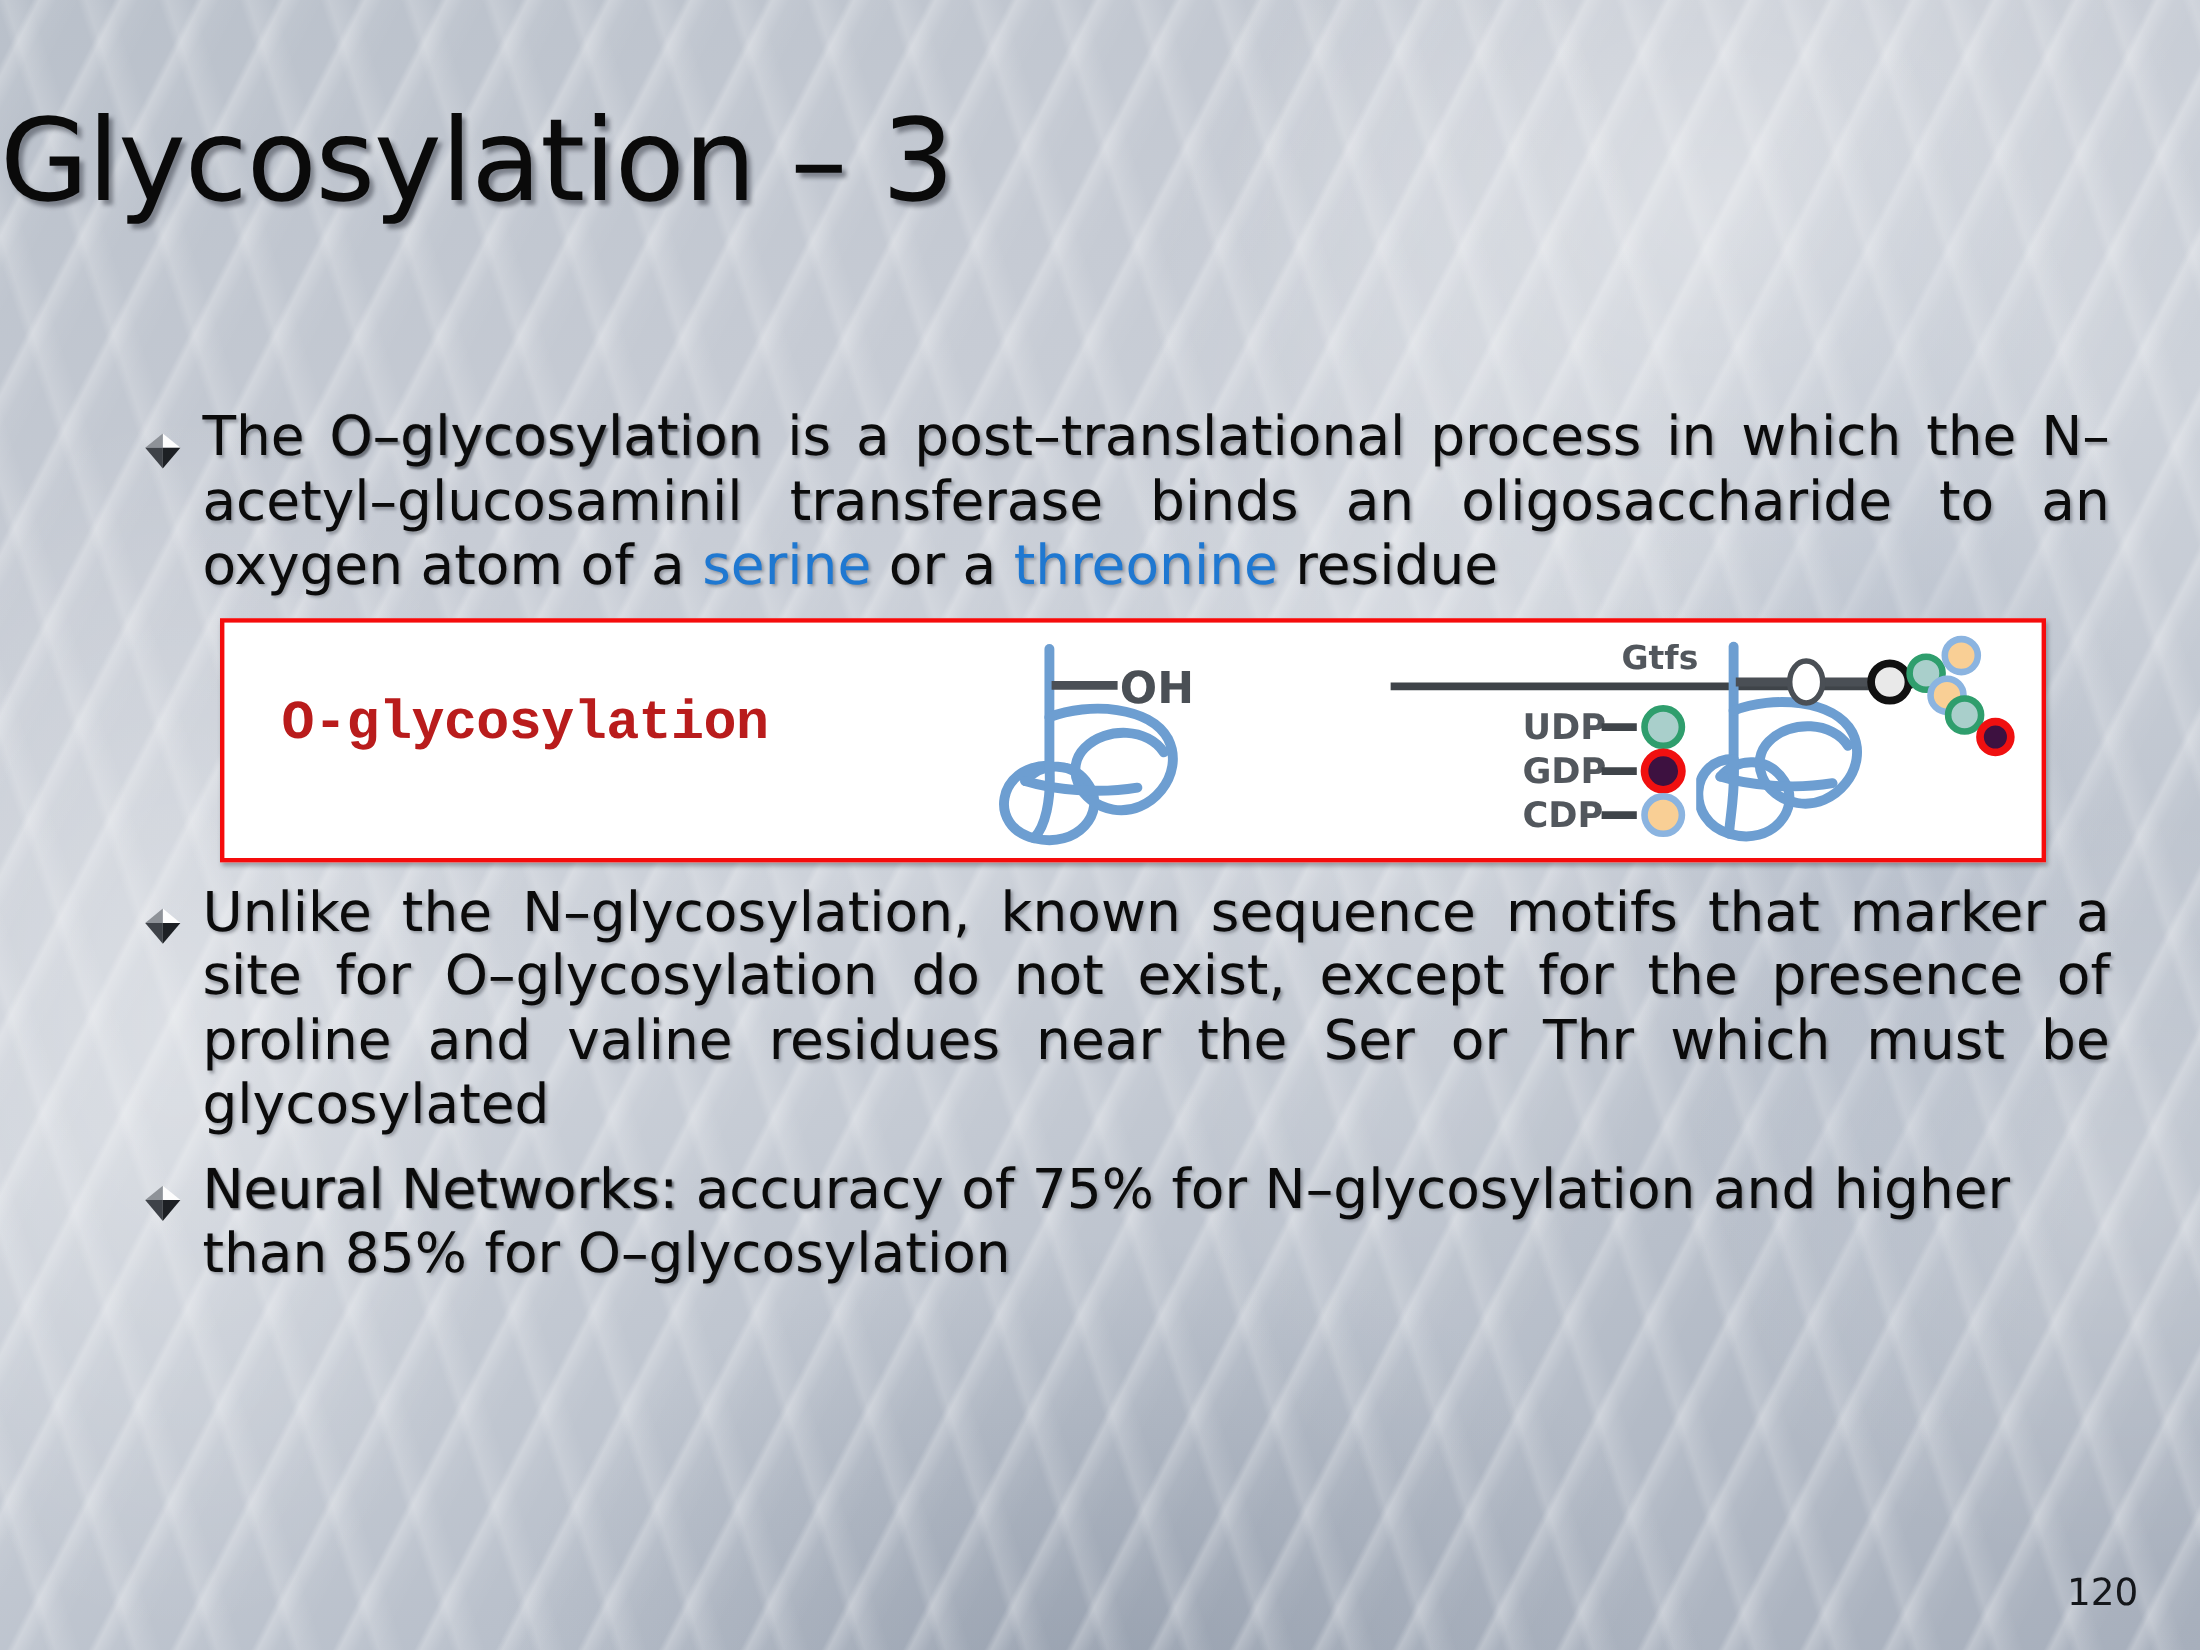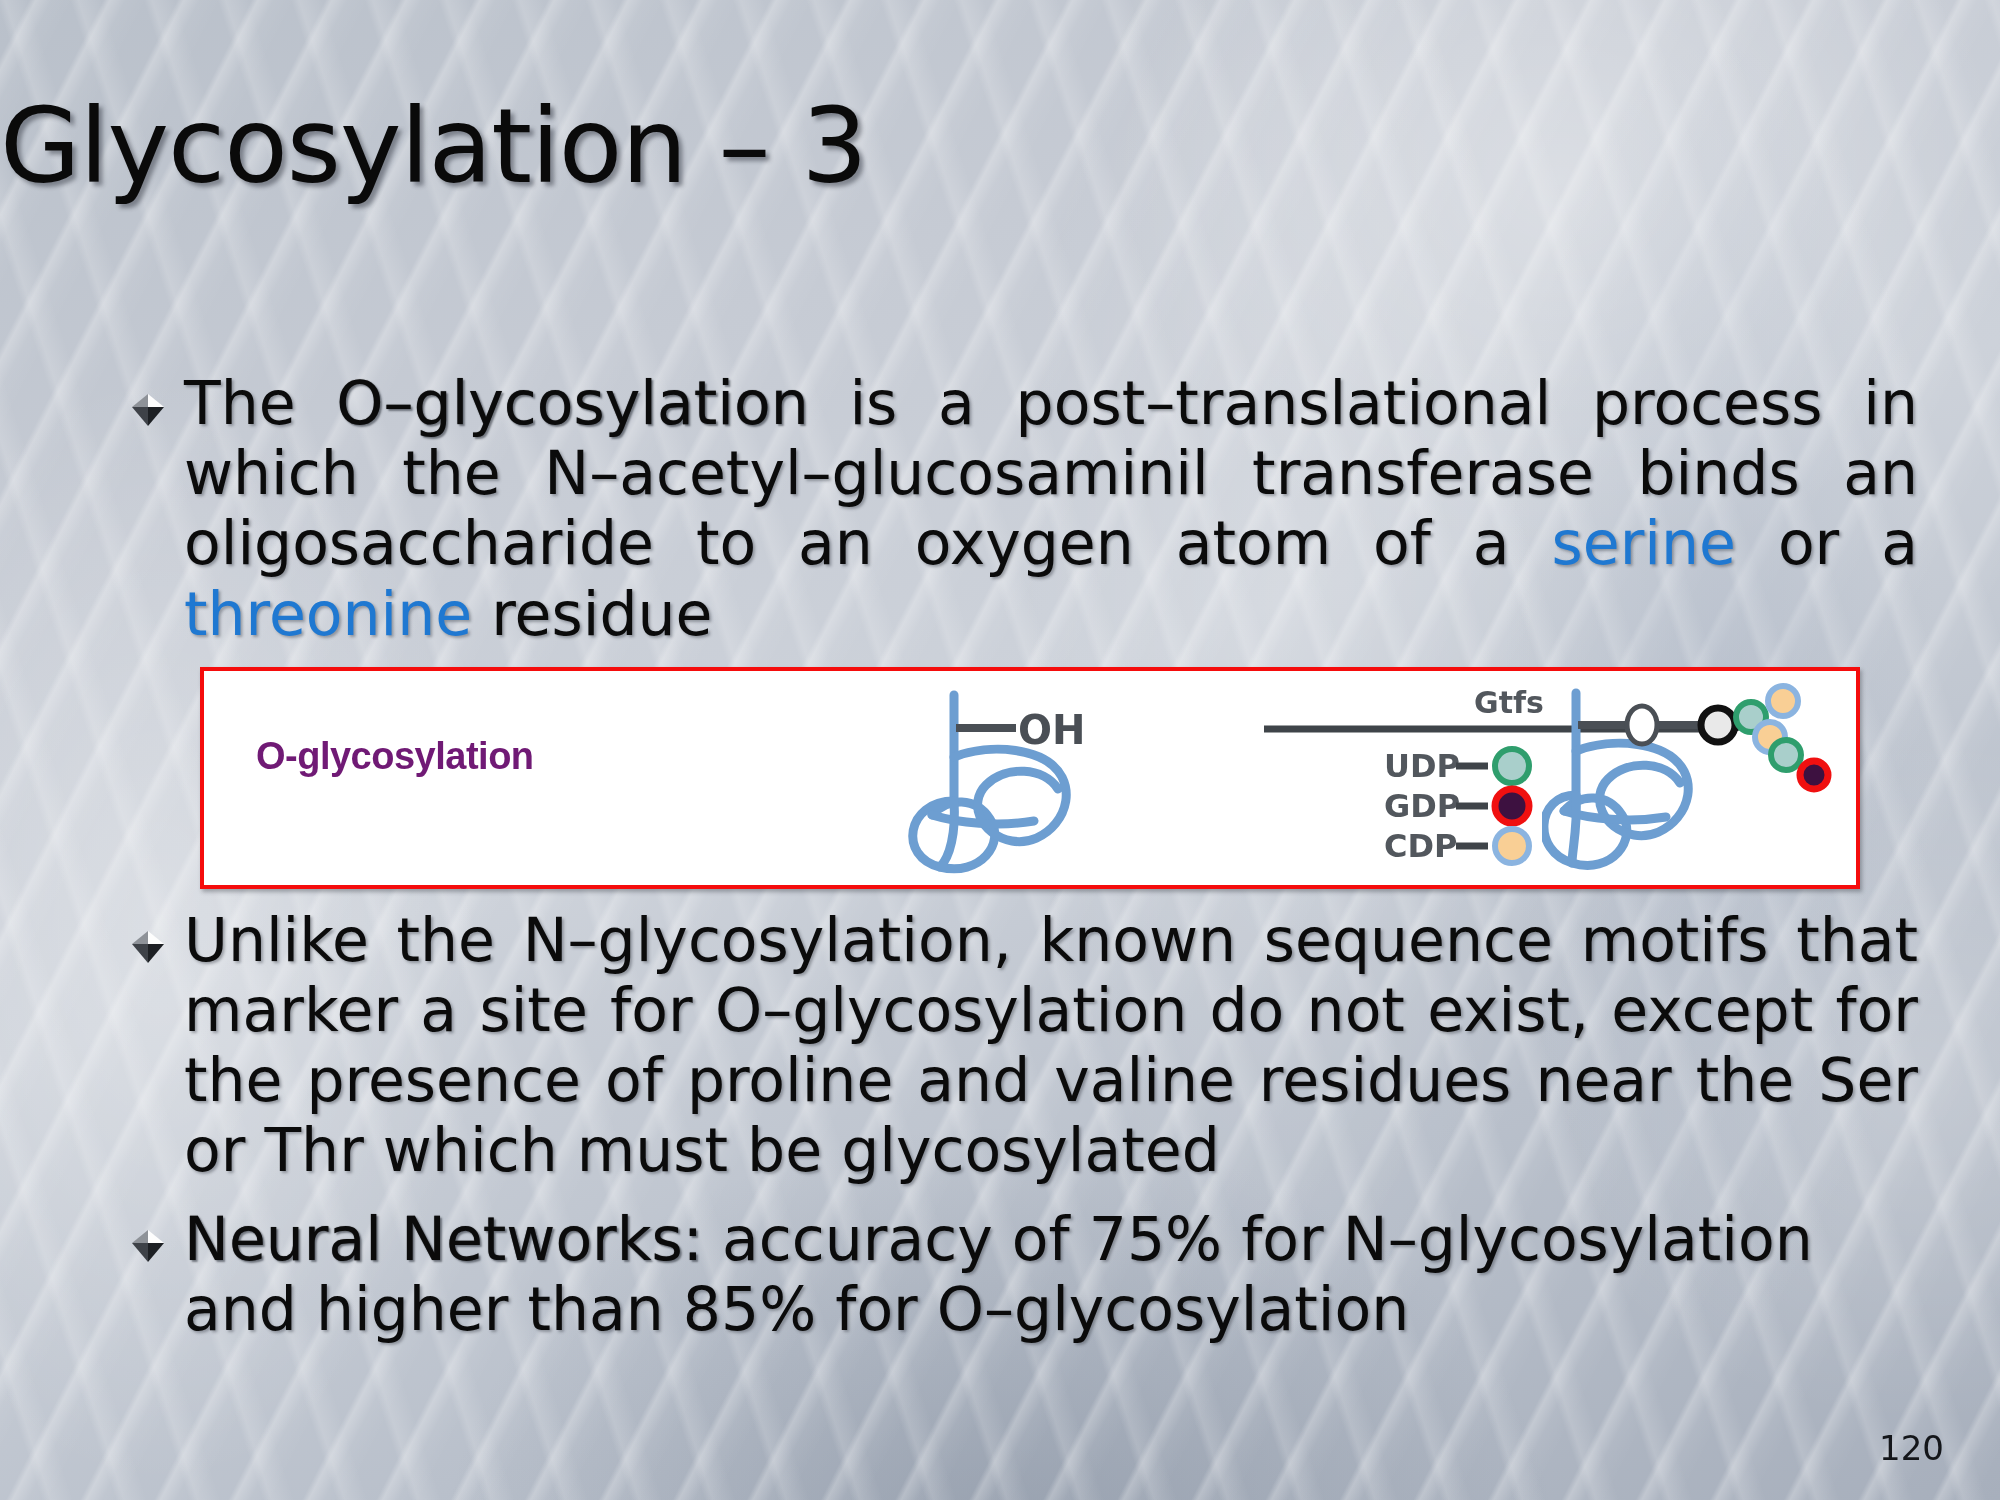--- a/index.html
+++ b/index.html
@@ -86,21 +86,21 @@
     width: 56px;
     height: 46px;
     position: relative;
     margin-top: 22px;
   }
   .bullet-icon svg { display: block; }
 
   .bullet-text {
     flex: 1 1 auto;
     font-family: "DejaVu Sans", sans-serif;
-    font-size: 60px;
+    font-size: 50px;
     line-height: 1.17;
     color: #0b0b0b;
     text-align: justify;
     text-justify: inter-word;
     text-shadow: 2px 2px 3px rgba(50,55,65,0.40);
     hyphens: none;
   }
   .hl-blue { color: #1f78d1; }
   .emph { text-shadow: 2px 2px 2px rgba(40,45,55,0.55), 0 0 1px rgba(0,0,0,0.55); }
 
@@ -115,24 +115,24 @@
     height: 222px;
     background: #ffffff;
     border: 4px solid #f50c0c;
     box-sizing: border-box;
     box-shadow: 2px 3px 4px rgba(40,45,55,0.35);
   }
   #fig-label {
     position: absolute;
     left: 52px;
     top: 64px;
-    font-family: Liberation Sans, sans-serif;
-    font-size: 38px;
+    font-family: Liberation Mono, monospace;
+    font-size: 50px;
     font-weight: 600;
-    color: #701a75;
+    color: #b91c1c;
     letter-spacing: -0.5px;
   }
   .fig-svg {
     position: absolute;
     top: 0;
     left: 0;
   }
 
   
   #pagenum {

